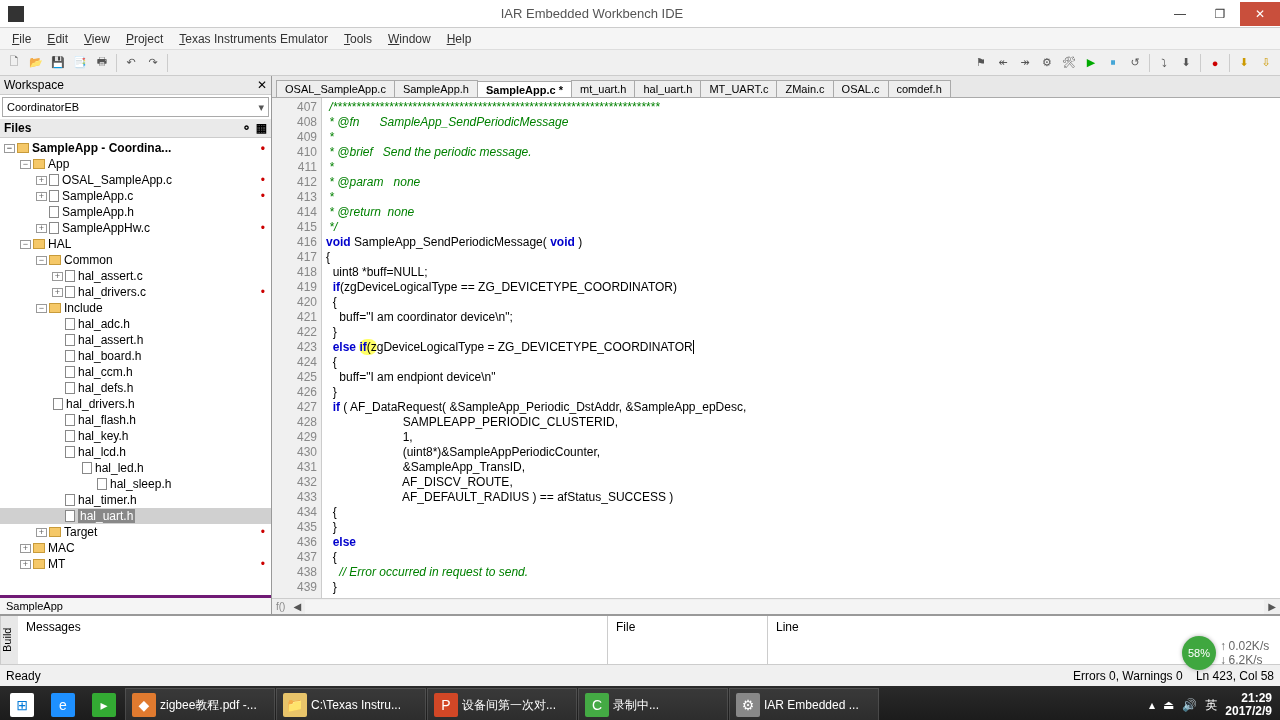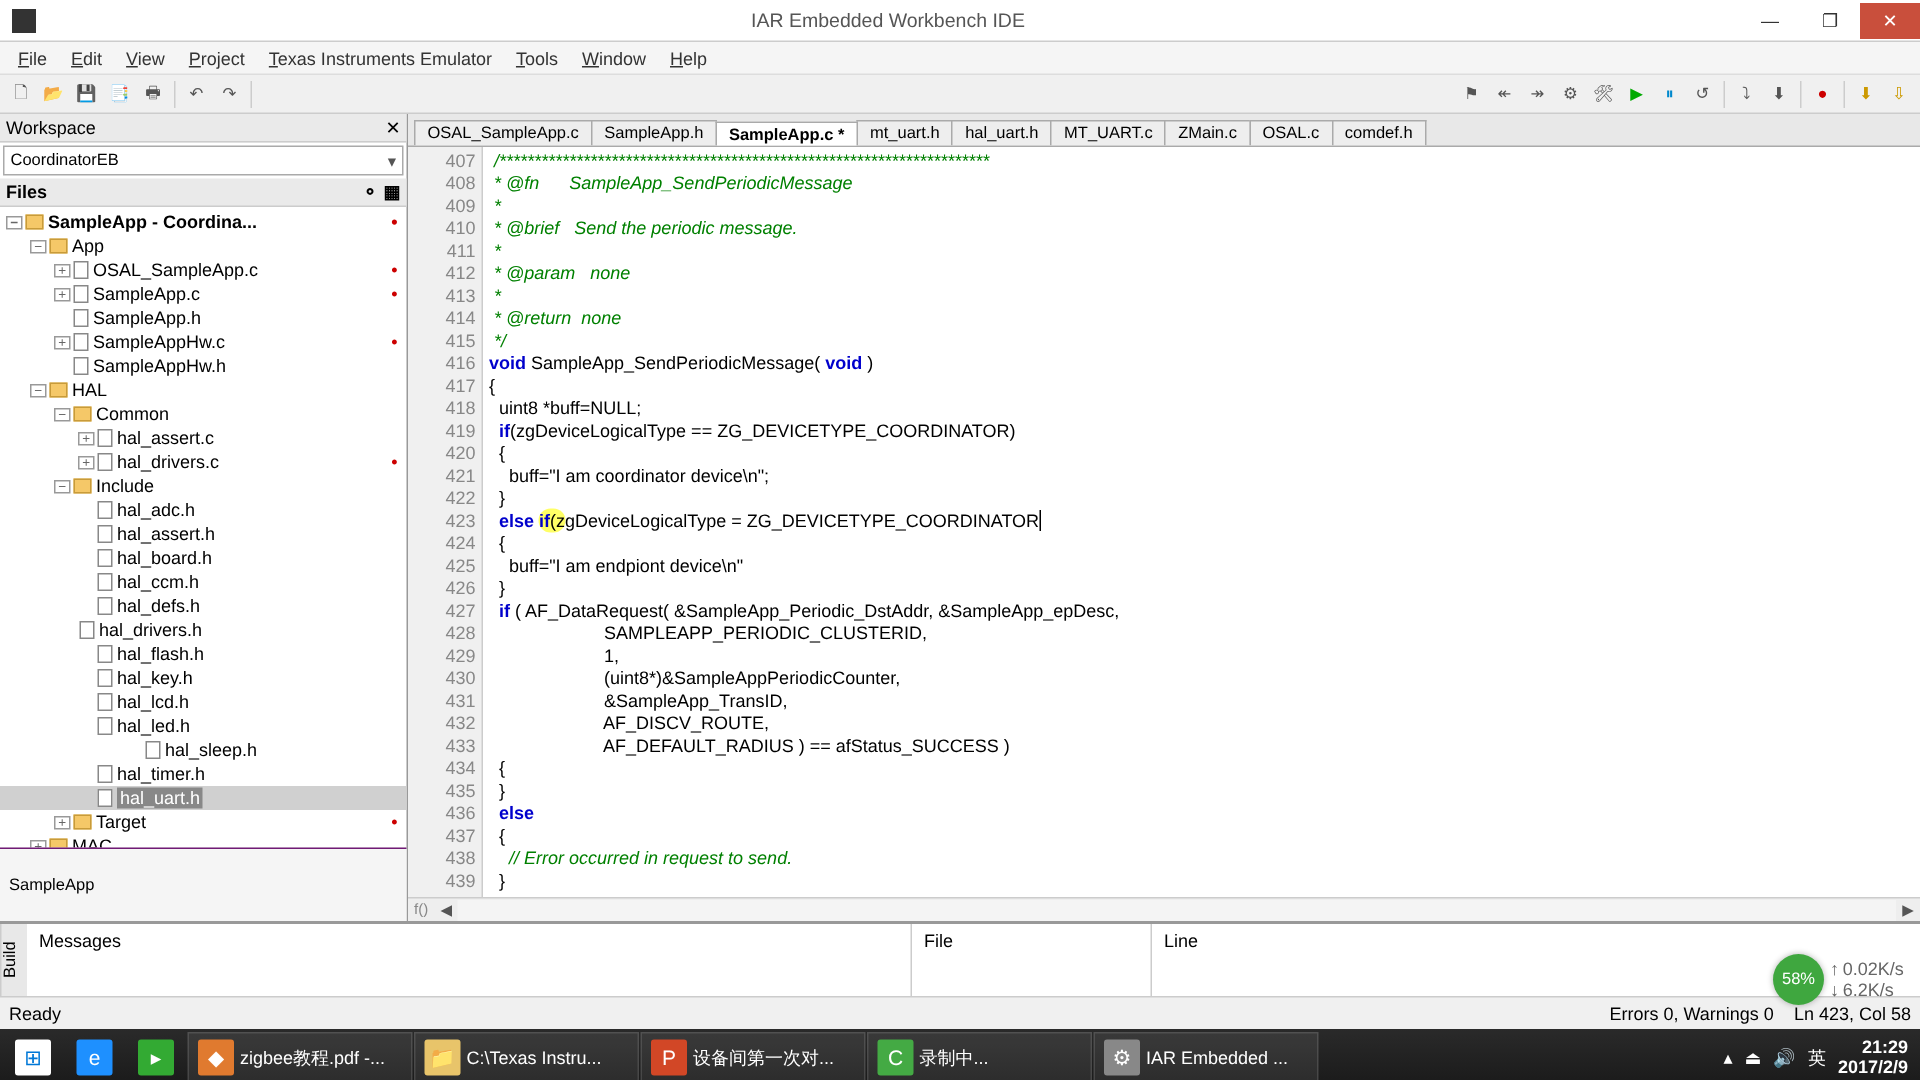--- a/index.html
+++ b/index.html
@@ -26,21 +26,21 @@
 .ws-header-icons { display:flex; gap:4px; font-size:10px; }
 .tree { flex:1; overflow:auto; font-size:11px; padding:2px 0; }
 .tree-row { display:flex; align-items:center; height:16px; white-space:nowrap; }
 .tree-row.bold { font-weight:bold; }
 .toggle { width:11px; text-align:center; color:#666; font-size:9px; border:1px solid #999; height:9px; line-height:7px; margin-right:2px; }
 .folder-icon { display:inline-block; width:12px; height:10px; background:#f5c868; border:1px solid #c89b3a; margin-right:3px; }
 .file-icon { display:inline-block; width:10px; height:12px; background:#fff; border:1px solid #888; margin-right:3px; }
 .tree-row.sel { background:#d0d0d0; }
 .tree-row.sel .label { background:#888; color:#fff; padding:0 2px; }
 .mod { color:#c00; margin-left:auto; margin-right:6px; }
-.ws-footer { border-top:1px solid #701a75; padding:18px 6px; font-size:11px; background:#f5f5f5; }
+.ws-footer { border-top:3px solid #701a75; padding:2px 6px; font-size:11px; background:#f5f5f5; }
 .editor-area { flex:1; display:flex; flex-direction:column; overflow:hidden; }
 .tabs { height:22px; background:#e8e8e8; border-bottom:1px solid #aaa; display:flex; align-items:flex-end; overflow:hidden; padding-left:4px; }
 .tab { border:1px solid #aaa; border-bottom:none; background:#eee; padding:2px 8px; font-size:11px; margin-right:-1px; white-space:nowrap; }
 .tab.active { background:#fff; font-weight:bold; position:relative; top:1px; }
 .code-wrap { flex:1; display:flex; overflow:hidden; font-family:Consolas,"Courier New",monospace; font-size:12px; background:#fff; position:relative; }
 .gutter { width:50px; background:#f0f0f0; border-right:1px solid #ccc; text-align:right; padding:2px 4px 2px 0; color:#888; overflow:hidden; }
 .gutter .ln { height:15px; line-height:15px; }
 .code { flex:1; padding:2px 4px; overflow:hidden; }
 .code .cl { height:15px; line-height:15px; white-space:pre; }
 .kw { color:#0000cc; font-weight:bold; }
@@ -163,25 +163,20 @@
           <span style="width:13px;display:inline-block"></span>
           <span class="file-icon"></span>
           <span class="label">SampleApp.h</span>
         </div>
         <div class="tree-row" style="padding-left: 36px;">
           <span class="toggle">+</span>
           <span class="file-icon"></span>
           <span class="label">SampleAppHw.c</span>
           <span class="mod">•</span>
         </div>
-        <div class="tree-row" style="padding-left: 36px;">
-          <span style="width:13px;display:inline-block"></span>
-          <span class="file-icon"></span>
-          <span class="label">SampleAppHw.h</span>
-        </div>
         <div class="tree-row" style="padding-left: 20px;">
           <span class="toggle">−</span>
           <span class="folder-icon"></span>
           <span class="label">HAL</span>
         </div>
         <div class="tree-row" style="padding-left: 36px;">
           <span class="toggle">−</span>
           <span class="folder-icon"></span>
           <span class="label">Common</span>
         </div>
@@ -239,21 +234,21 @@
         <div class="tree-row" style="padding-left: 52px;">
           <span style="width:13px;display:inline-block"></span>
           <span class="file-icon"></span>
           <span class="label">hal_key.h</span>
         </div>
         <div class="tree-row" style="padding-left: 52px;">
           <span style="width:13px;display:inline-block"></span>
           <span class="file-icon"></span>
           <span class="label">hal_lcd.h</span>
         </div>
-        <div class="tree-row" style="padding-left: 52px;">
+        <div class="tree-row" style="padding-left: 69px;">
           <span style="width:13px;display:inline-block"></span>
           <span class="file-icon"></span>
           <span class="label">hal_led.h</span>
         </div>
         <div class="tree-row" style="padding-left: 84px;">
           <span style="width:13px;display:inline-block"></span>
           <span class="file-icon"></span>
           <span class="label">hal_sleep.h</span>
         </div>
         <div class="tree-row" style="padding-left: 52px;">

